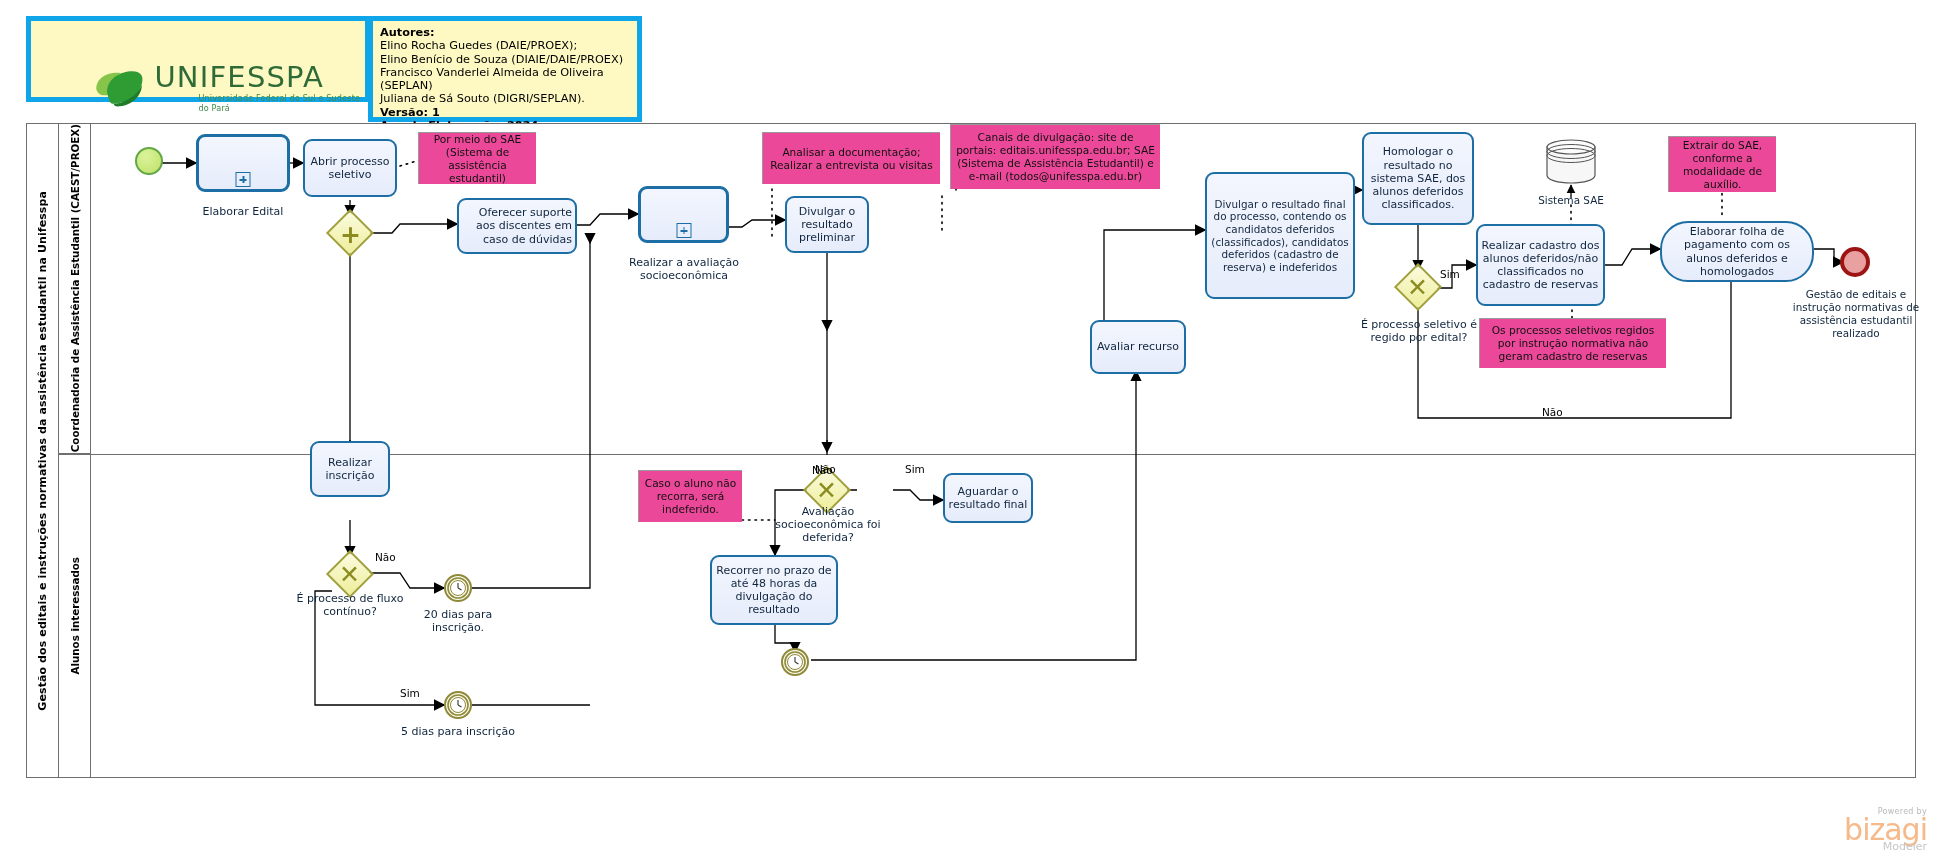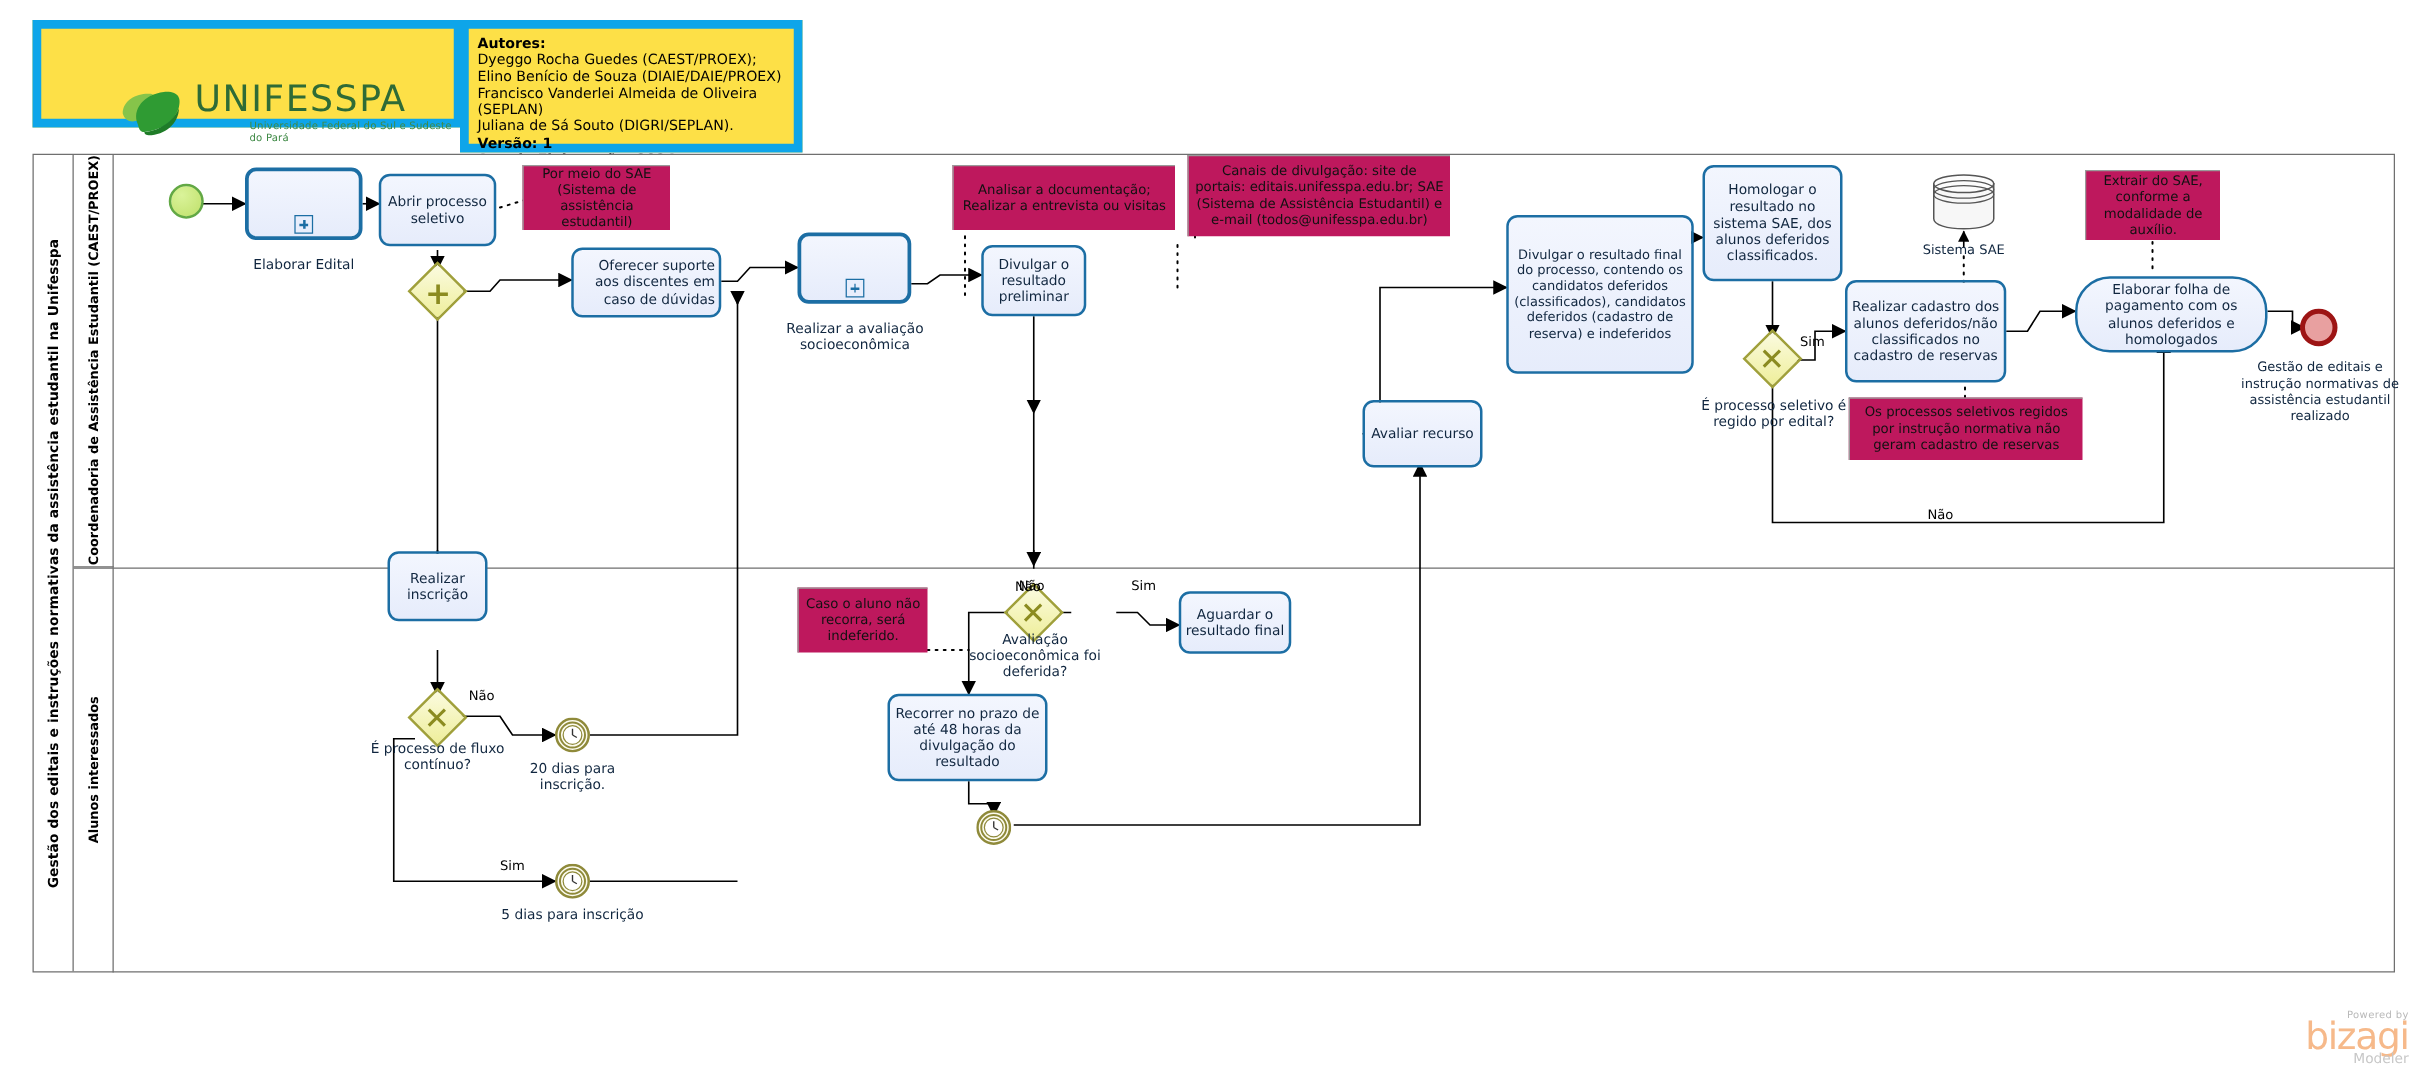--- a/index.html
+++ b/index.html
@@ -1,20 +1,20 @@
 <!DOCTYPE html>
 <html><head>
 <meta charset="utf-8">
 <style>
   html,body{margin:0;padding:0;background:#ffffff;}
   body{font-family:"DejaVu Sans","Liberation Sans",sans-serif;}
   #canvas{position:relative;width:1943px;height:867px;background:#fff;overflow:hidden;}
 
   
-  .hdr-box{position:absolute;border:7px solid #0ea5e9;background:#fde047;box-sizing:border-box;}
+  .hdr-box{position:absolute;border:5px solid #0ea5e9;background:#fef9c3;box-sizing:border-box;}
   #logo-box{left:26px;top:16px;width:344px;height:86px;}
   #authors-box{left:368px;top:16px;width:274px;height:106px;padding:5px 7px;box-sizing:border-box;
                font-size:11.3px;line-height:13.3px;color:#000;}
   .bold{font-weight:bold;}
   #logo-wrap{position:absolute;left:60px;top:42px;display:flex;align-items:center;gap:9px;}
   #logo-text{display:flex;flex-direction:column;}
   #logo-name{font-size:29px;letter-spacing:1.2px;color:#2f6b36;font-weight:400;line-height:29px;
              font-family:"DejaVu Sans","Liberation Sans",sans-serif;}
   #logo-sub{font-size:8.1px;color:#3f8a46;letter-spacing:.15px;margin-top:1px;padding-left:44px;}
 
@@ -45,21 +45,21 @@
   .start-ev{position:absolute;width:28px;height:28px;border-radius:50%;border:2px solid #62a845;
         background:radial-gradient(circle at 35% 30%,#daf39a,#bfe06a);box-sizing:border-box;}
   .end-ev{position:absolute;width:30px;height:30px;border-radius:50%;border:4px solid #9d1414;
         background:#e8a0a0;box-sizing:border-box;}
   .timer-ev{position:absolute;width:28px;height:28px;}
 
   .gw{position:absolute;width:34px;height:34px;transform:rotate(45deg);
       border:2px solid #a0a03a;background:linear-gradient(135deg,#fbfbe0,#eeee9a);box-sizing:border-box;}
   .gw-gl{position:absolute;color:#8b8b20;font-weight:bold;line-height:1;pointer-events:none;}
 
-  .note{position:absolute;box-sizing:border-box;background:#be185d;border-left:1px solid #9a9a9a;
+  .note{position:absolute;box-sizing:border-box;background:#ec4899;border-left:1px solid #9a9a9a;
         border-top:1px solid #9a9a9a;
         display:flex;align-items:center;justify-content:center;text-align:center;
         font-size:10.6px;line-height:13px;color:#111;padding:3px 5px;}
 
   .datastore{position:absolute;width:52px;height:46px;}
   .flow-lbl{position:absolute;font-size:10.5px;color:#000;}
   svg.conn{position:absolute;left:0;top:0;width:1943px;height:867px;pointer-events:none;}
 
   
   #bizagi{position:absolute;right:16px;bottom:14px;text-align:right;}
@@ -81,21 +81,21 @@
       </svg>
       <div id="logo-text">
         <div id="logo-name">UNIFESSPA</div>
         <div id="logo-sub">Universidade Federal do Sul e Sudeste do Pará</div>
       </div>
     </div>
   </div>
 
   <div class="hdr-box" id="authors-box">
     <div class="bold">Autores:</div>
-    <div>Dyeggo Rocha Guedes (CAEST/PROEX);</div>
+    <div>Elino Rocha Guedes (DAIE/PROEX);</div>
     <div>Elino Benício de Souza (DIAIE/DAIE/PROEX)</div>
     <div>Francisco Vanderlei Almeida de Oliveira (SEPLAN)</div>
     <div>Juliana de Sá Souto (DIGRI/SEPLAN).</div>
     <div class="bold">Versão: 1</div>
     <div class="bold">Ano de Elaboração: 2024</div>
   </div>
 
   <div id="pool">
     <div id="pool-title">
       <span>Gestão dos editais e instruções normativas da assistência estudantil na Unifesspa</span>

